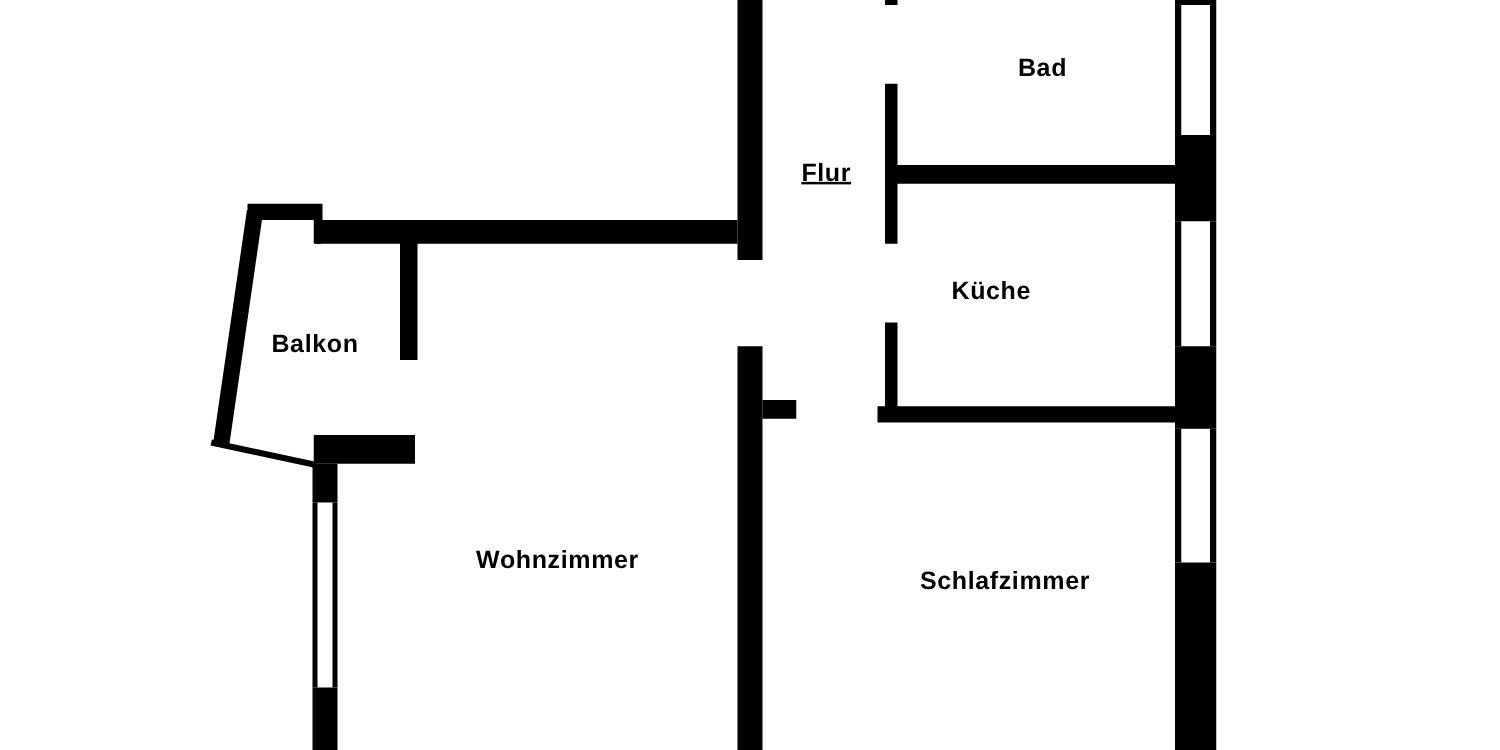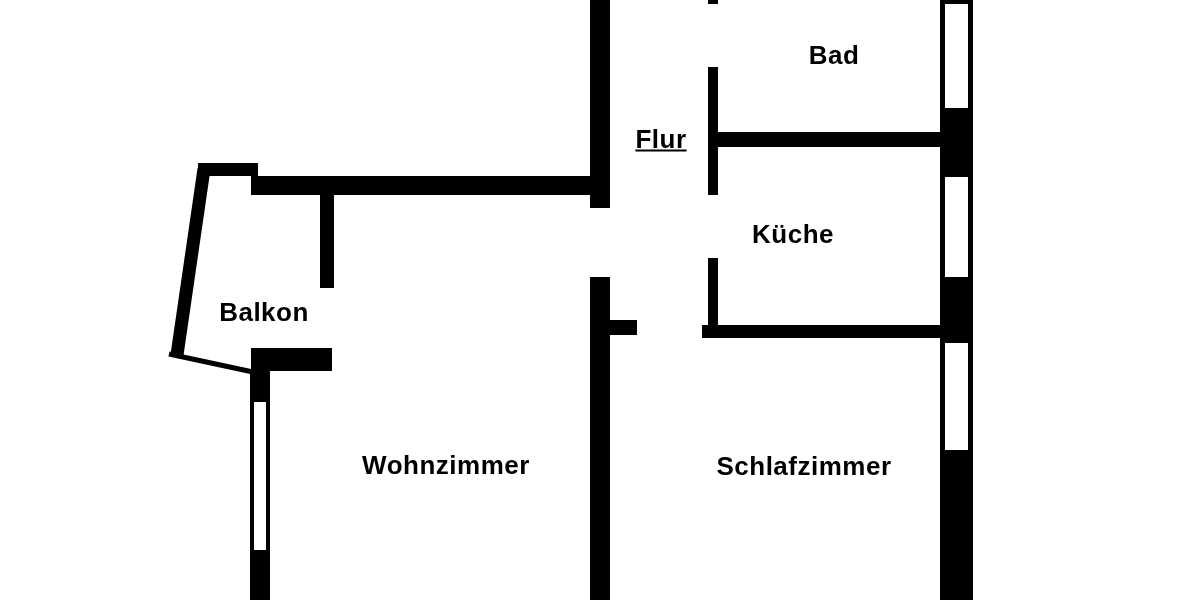--- a/index.html
+++ b/index.html
@@ -17,31 +17,31 @@
   }
   .plan-svg {
     position: absolute;
     left: 0;
     top: 0;
   }
   .room-label {
     position: absolute;
     transform: translate(-50%, -50%);
     font-weight: bold;
-    font-size: 26px;
+    font-size: 20px;
     letter-spacing: 0.5px;
     color: #000000;
     white-space: nowrap;
     user-select: none;
   }
   .label-bad          { left: 834px; top: 55px;  }
   .label-flur         { left: 661px; top: 139px; text-decoration: underline; }
   .label-kueche       { left: 793px; top: 234px; }
-  .label-balkon       { left: 264px; top: 276px; margin-top: 36px; }
-  .label-wohnzimmer   { left: 446px; top: 465px; text-align: center; }
+  .label-balkon       { left: 252px; top: 276px; }
+  .label-wohnzimmer   { left: 446px; top: 449px; text-align: center; }
   .label-schlafzimmer { left: 804px; top: 466px; }
 </style>
 </head>
 <body>
 
 <div class="canvas">
 
   <svg class="plan-svg" width="1200" height="600">
       <rect x="198" y="163" width="60" height="13" fill="#000000"></rect>
       <rect x="251" y="175" width="6" height="20" fill="#000000"></rect>

